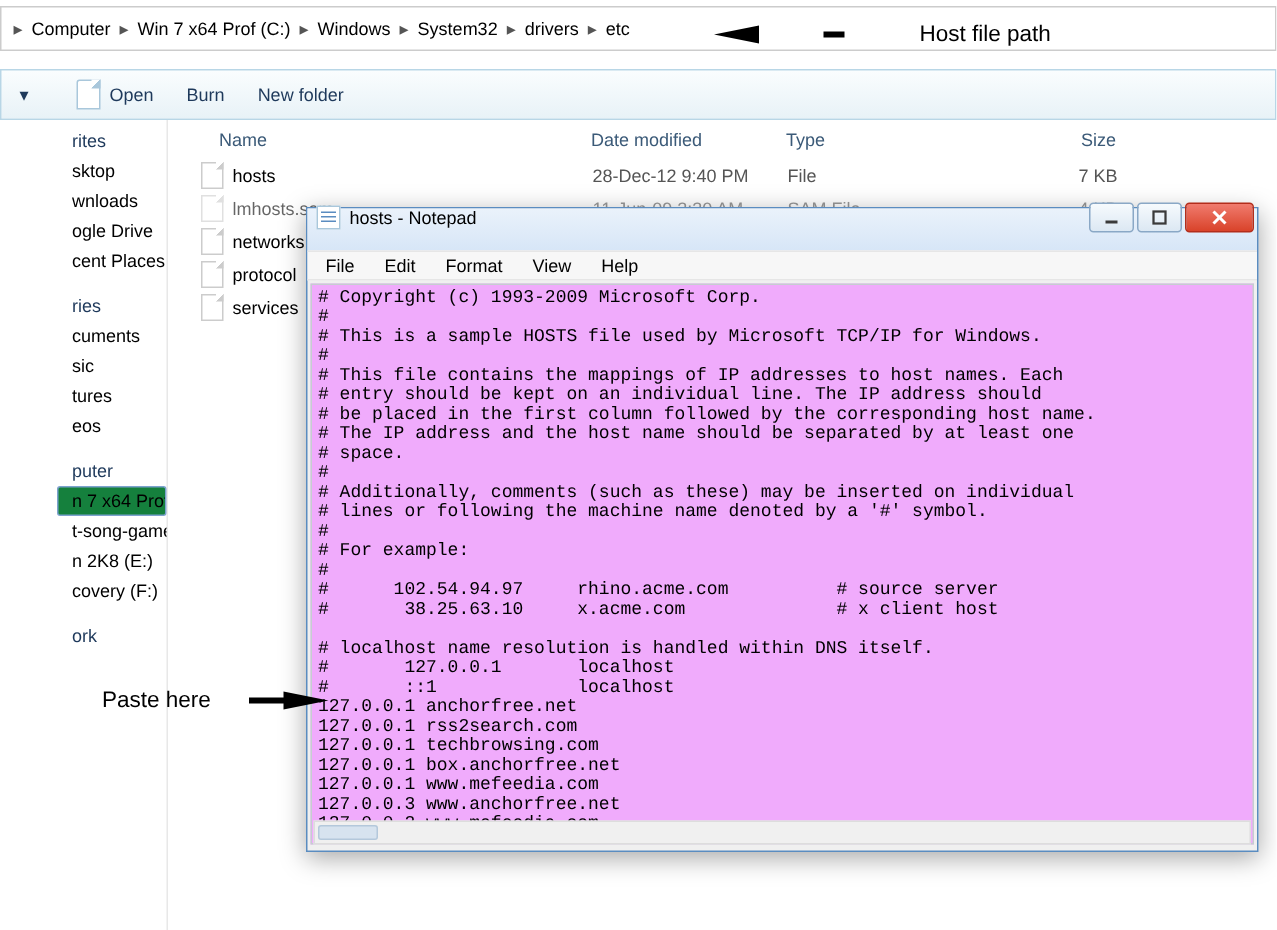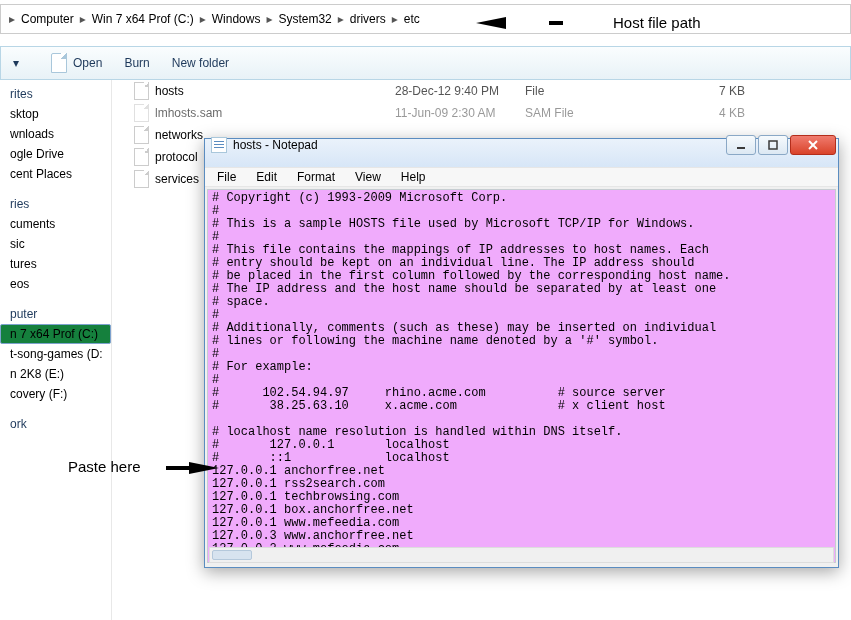--- a/index.html
+++ b/index.html
@@ -8,21 +8,21 @@
 .bc-item { padding: 3px 4px; cursor: pointer; color: #000; }
 .bc-sep { width: 10px; text-align: center; color: #555; }
 .annotation { font-family: Arial; font-size: 15px; color: #000; position: absolute; }
 .arrow-left { width: 0; height: 0; border-top: 6px solid transparent; border-bottom: 6px solid transparent; border-right: 30px solid #000; display: inline-block; vertical-align: middle; }
 .arrow-body { display: inline-block; width: 14px; height: 4px; background: #000; vertical-align: middle; margin-left: -1px; }
 .toolbar { height: 34px; background: linear-gradient(#fafdfe, #e8f2f7); border: 1px solid #b8d6e6; display: flex; align-items: center; gap: 22px; padding: 0 12px; color: #1e395b; margin-top: 12px;}
 .toolbar .org { display: flex; align-items: center; gap: 4px; margin-right: 10px; color: #1e395b;}
 .page-icon { width: 16px; height: 20px; background: #fff; border: 1px solid #a9c7db; border-top-left-radius: 2px; position: relative; }
 .page-icon:before { content: ""; position: absolute; top: -1px; right: -1px; width: 6px; height: 6px; background: linear-gradient(135deg,#fff 50%,#a9c7db 50%); }
 .content-area { display: flex; height: calc(100% - 80px); }
-.sidebar { width: 112px; border-right: 1px solid #e8e8e8; padding-top: 4px; }
+.sidebar { width: 112px; border-right: 1px solid #e8e8e8; padding-top: 4px; padding-left: 38px; }
 .sidebar .item { padding: 3px 6px 3px 10px; color: #000; white-space: nowrap; overflow: hidden; }
 .sidebar .item.sel { background: #15803d; border: 1px solid #7da2ce; border-radius: 2px; padding: 2px 5px 2px 9px; }
 .sidebar .item.head { font-weight: 400; color: #1e395b; }
 .sidebar .spacer { height: 10px; }
 .filelist { flex: 1; padding: 0 12px; position: relative; }
 .filelist-header { display: flex; color: #3b5a78; padding: 6px 0; }
 .col-name { width: 270px; padding-left: 22px; }
 .col-dm { width: 130px; }
 .col-type { width: 150px; }
 .col-size { width: 70px; text-align: right; }
@@ -105,20 +105,26 @@
     <div class="item head">puter</div>
     <div class="item sel">n 7 x64 Prof (C:)</div>
     <div class="item">t-song-games (D:</div>
     <div class="item">n 2K8 (E:)</div>
     <div class="item">covery (F:)</div>
     <div class="spacer"></div>
     <div class="item head">ork</div>
   </div>
 
   <div class="filelist">
+    <div class="filelist-header">
+      <div class="col-name">Name</div>
+      <div class="col-dm">Date modified</div>
+      <div class="col-type">Type</div>
+      <div class="col-size">Size</div>
+    </div>
     <div class="frow">
         <span class="file-icon"></span>
         <span class="cname">hosts</span>
         <span class="cdm">28-Dec-12 9:40 PM</span>
         <span class="ctype">File</span>
         <span class="csize">7 KB</span>
       </div>
     <div class="frow" style="opacity:.6">
         <span class="file-icon"></span>
         <span class="cname">lmhosts.sam</span>

